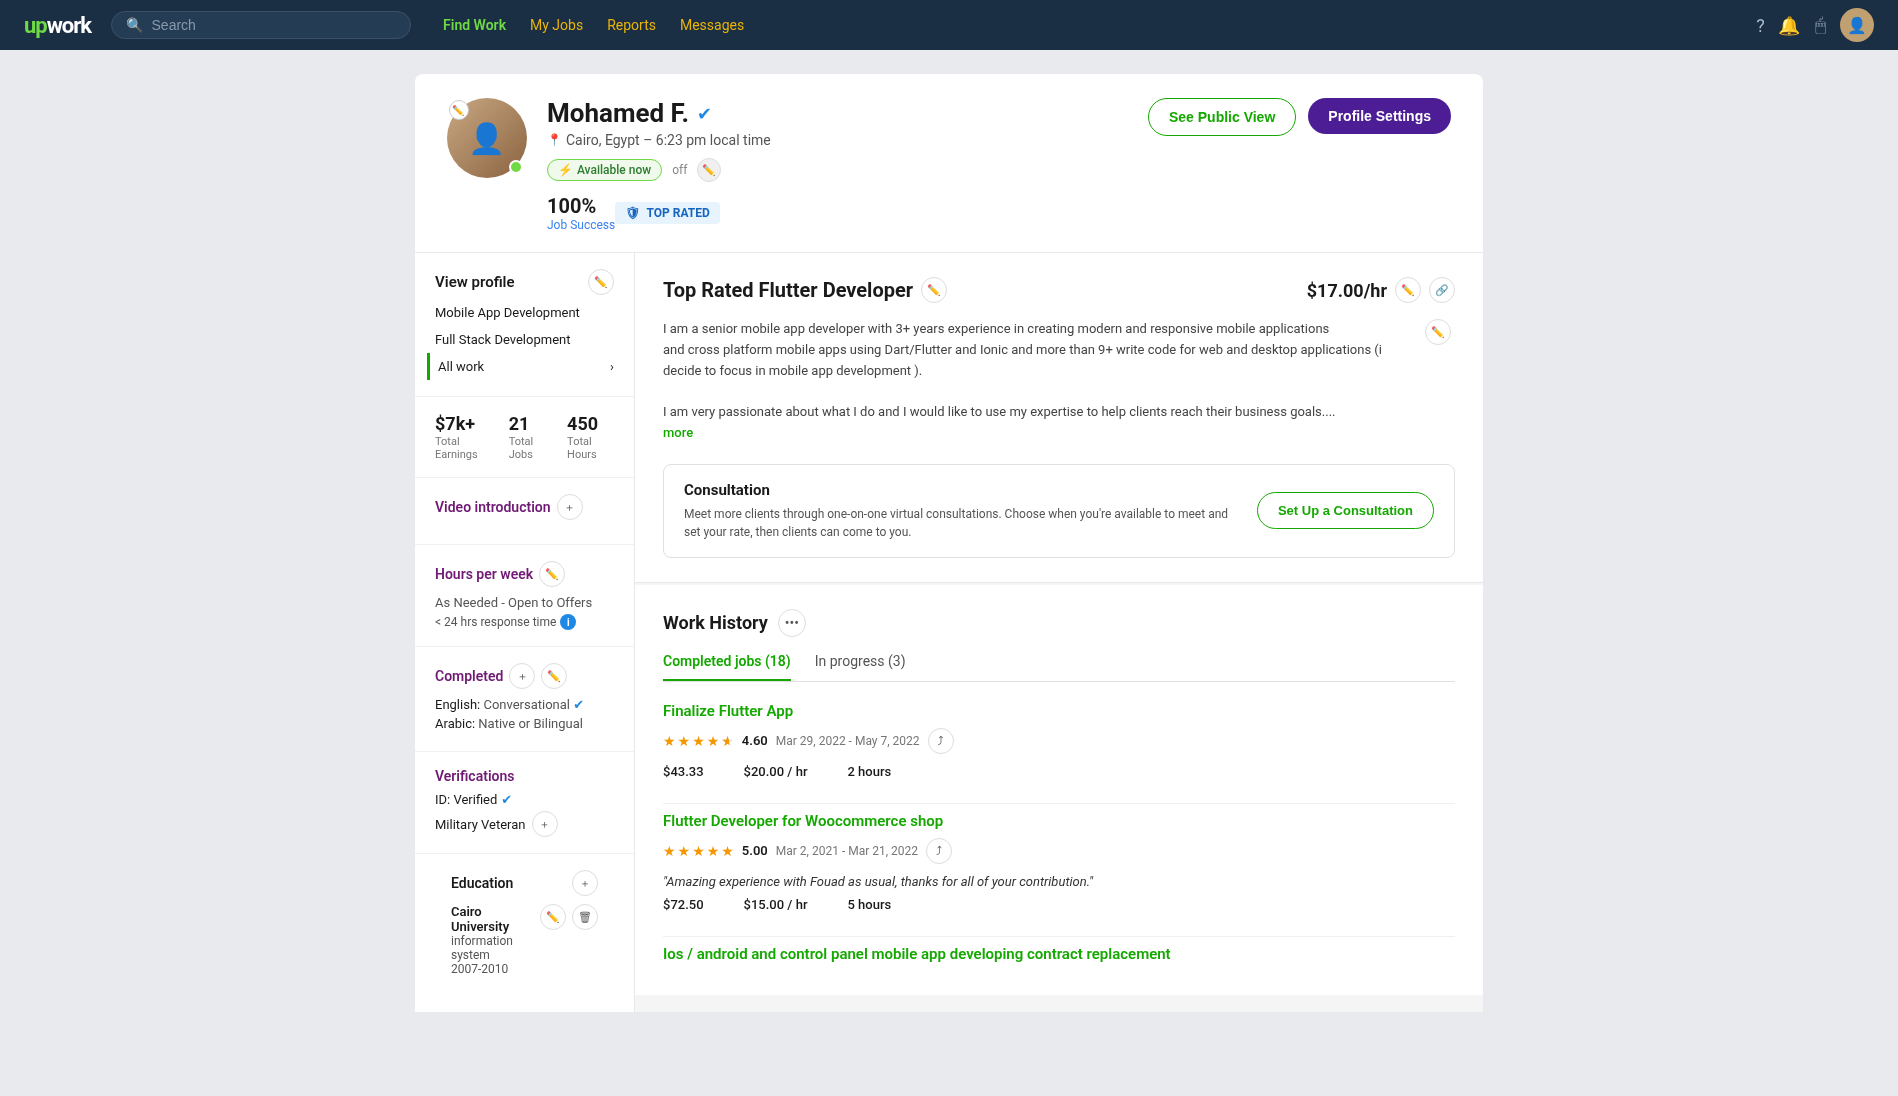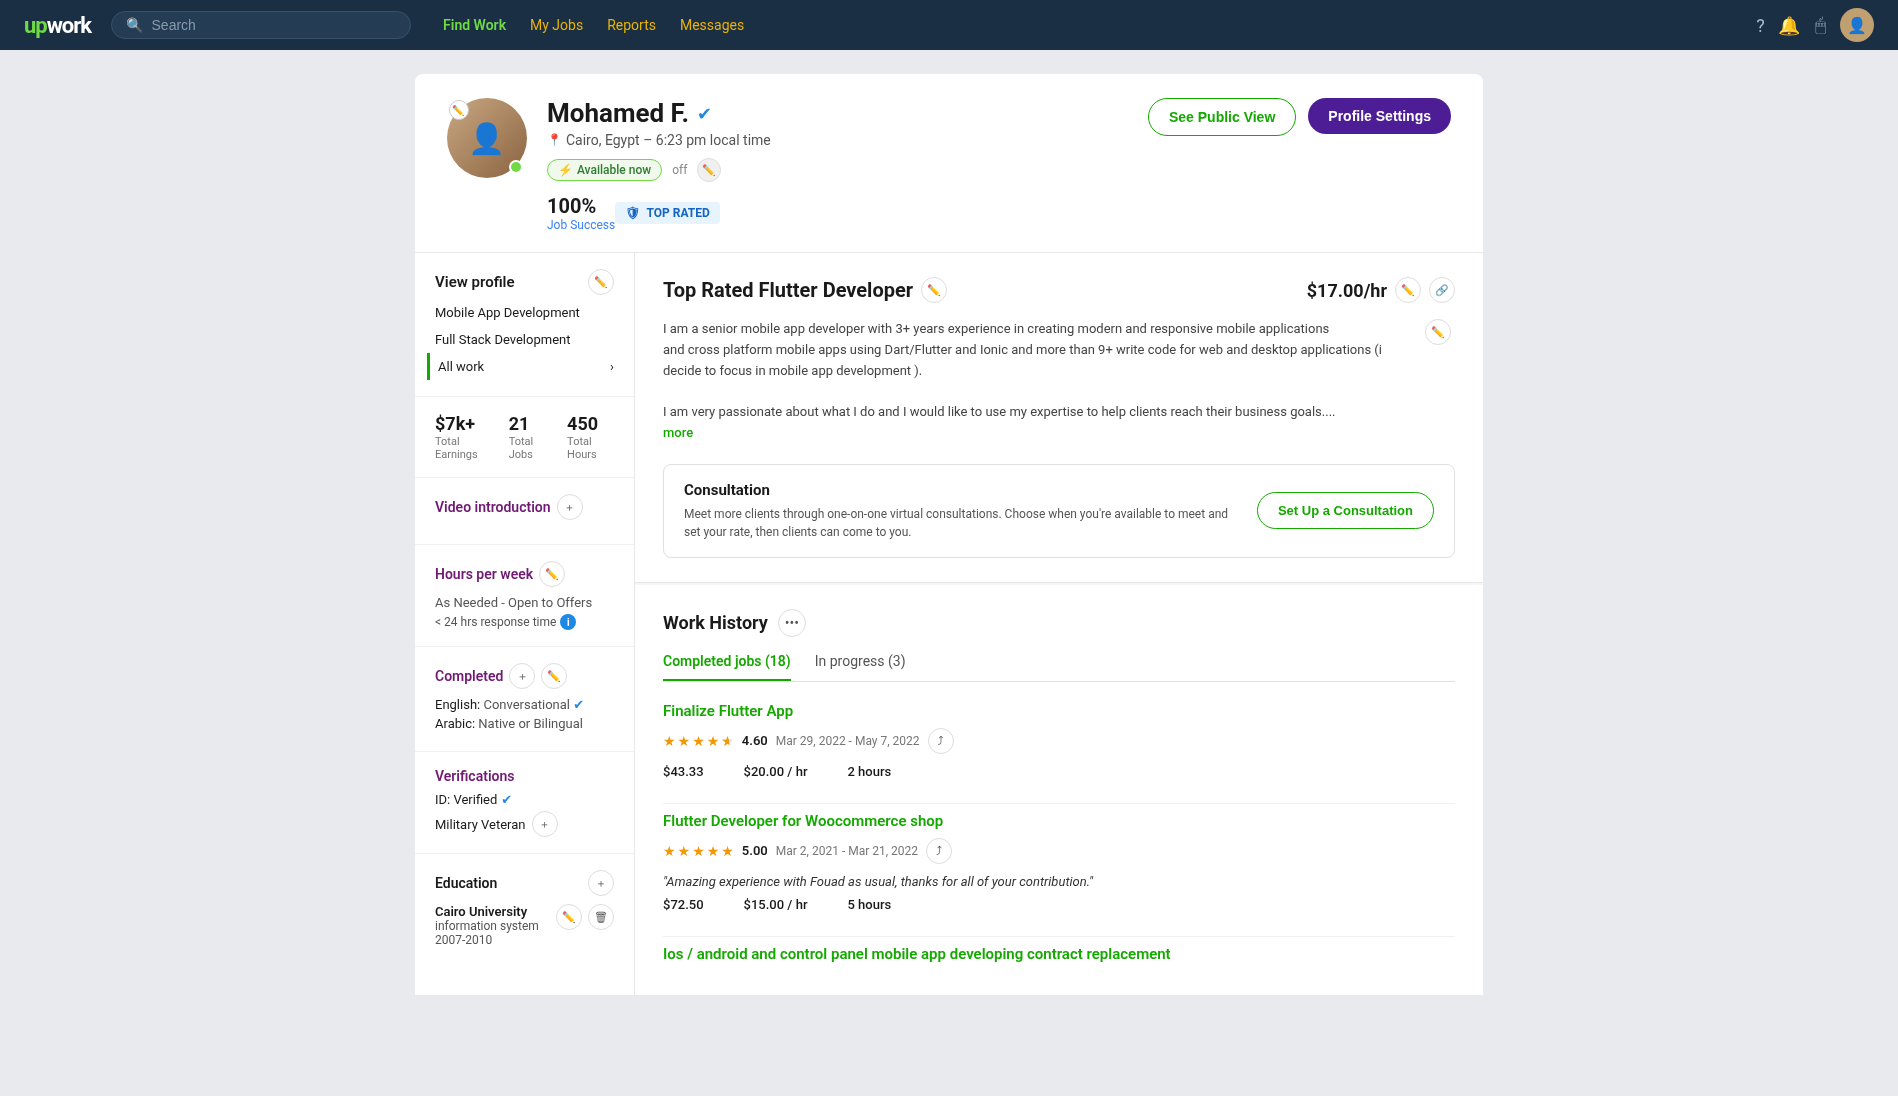--- a/index.html
+++ b/index.html
@@ -390,21 +390,21 @@
     }
     .verif-sub {
       font-size: 13px;
       color: #1a1a1a;
       display: flex;
       align-items: center;
       gap: 6px;
     }
 
     .edu-section {
-      padding: 16px 20px;
+      padding: 16px 36px;
     }
     .edu-header {
       display: flex;
       align-items: center;
       justify-content: space-between;
       margin-bottom: 8px;
     }
     .edu-title { font-size: 14px; font-weight: 600; color: #1a1a1a; }
     .edu-item {
       display: flex;

